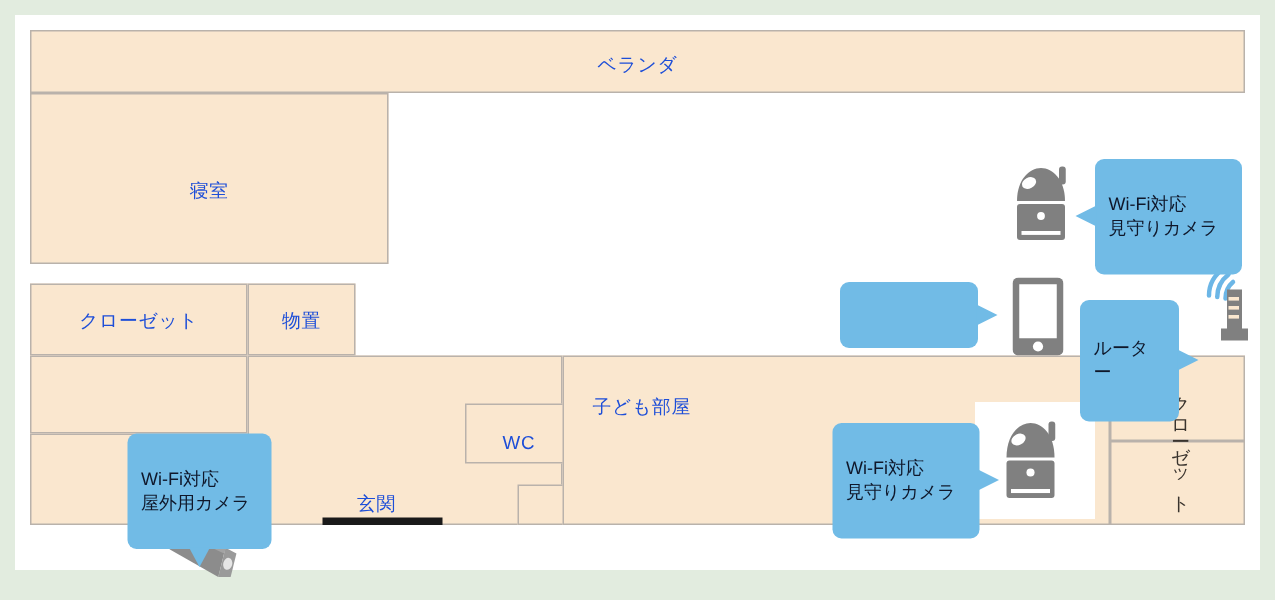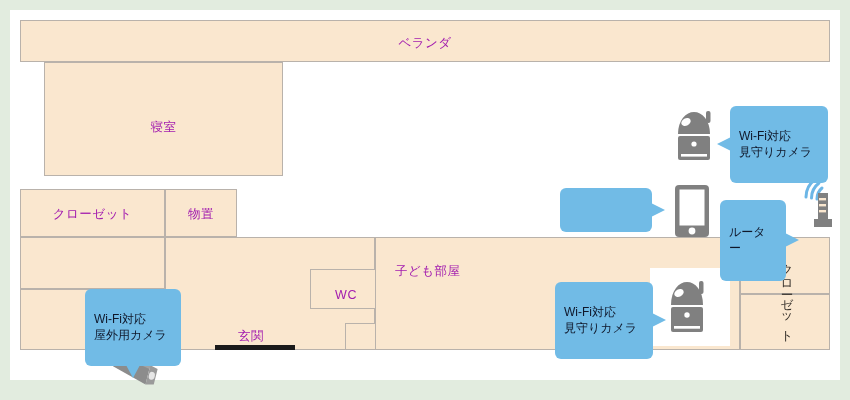--- a/index.html
+++ b/index.html
@@ -19,21 +19,21 @@
     width:810px;height:330px;
   }
   .room{
     position:absolute;
     background:#fae7cf;
     border:1.5px solid #b9b2ab;
     box-sizing:border-box;
   }
   .room-label{
     position:absolute;
-    color:#a21caf;
+    color:#1d4ed8;
     font-size:12.5px;
     white-space:nowrap;
     letter-spacing:.5px;
   }
   .label-center{
     left:0;right:0;text-align:center;
   }
   .vlabel{
     position:absolute;
     color:#3a342e;
@@ -89,21 +89,21 @@
 </head>
 <body>
 
 <div id="card">
   <div id="plan">
 
     <div class="room" style="left:0px;top:0px;width:810px;height:42px;">
       <div class="room-label label-center" style="top:14px;">ベランダ</div>
     </div>
 
-    <div class="room" style="left:0px;top:42px;width:239px;height:114px;margin-left:24px;">
+    <div class="room" style="left:0px;top:42px;width:239px;height:114px;">
       <div class="room-label label-center" style="top:56px;">寝室</div>
     </div>
 
 
     <div class="room" style="left:0px;top:169px;width:145px;height:48px;">
       <div class="room-label label-center" style="top:16px;">クローゼット</div>
     </div>
 
     <div class="room" style="left:145px;top:169px;width:72px;height:48px;">
       <div class="room-label label-center" style="top:16px;">物置</div>

